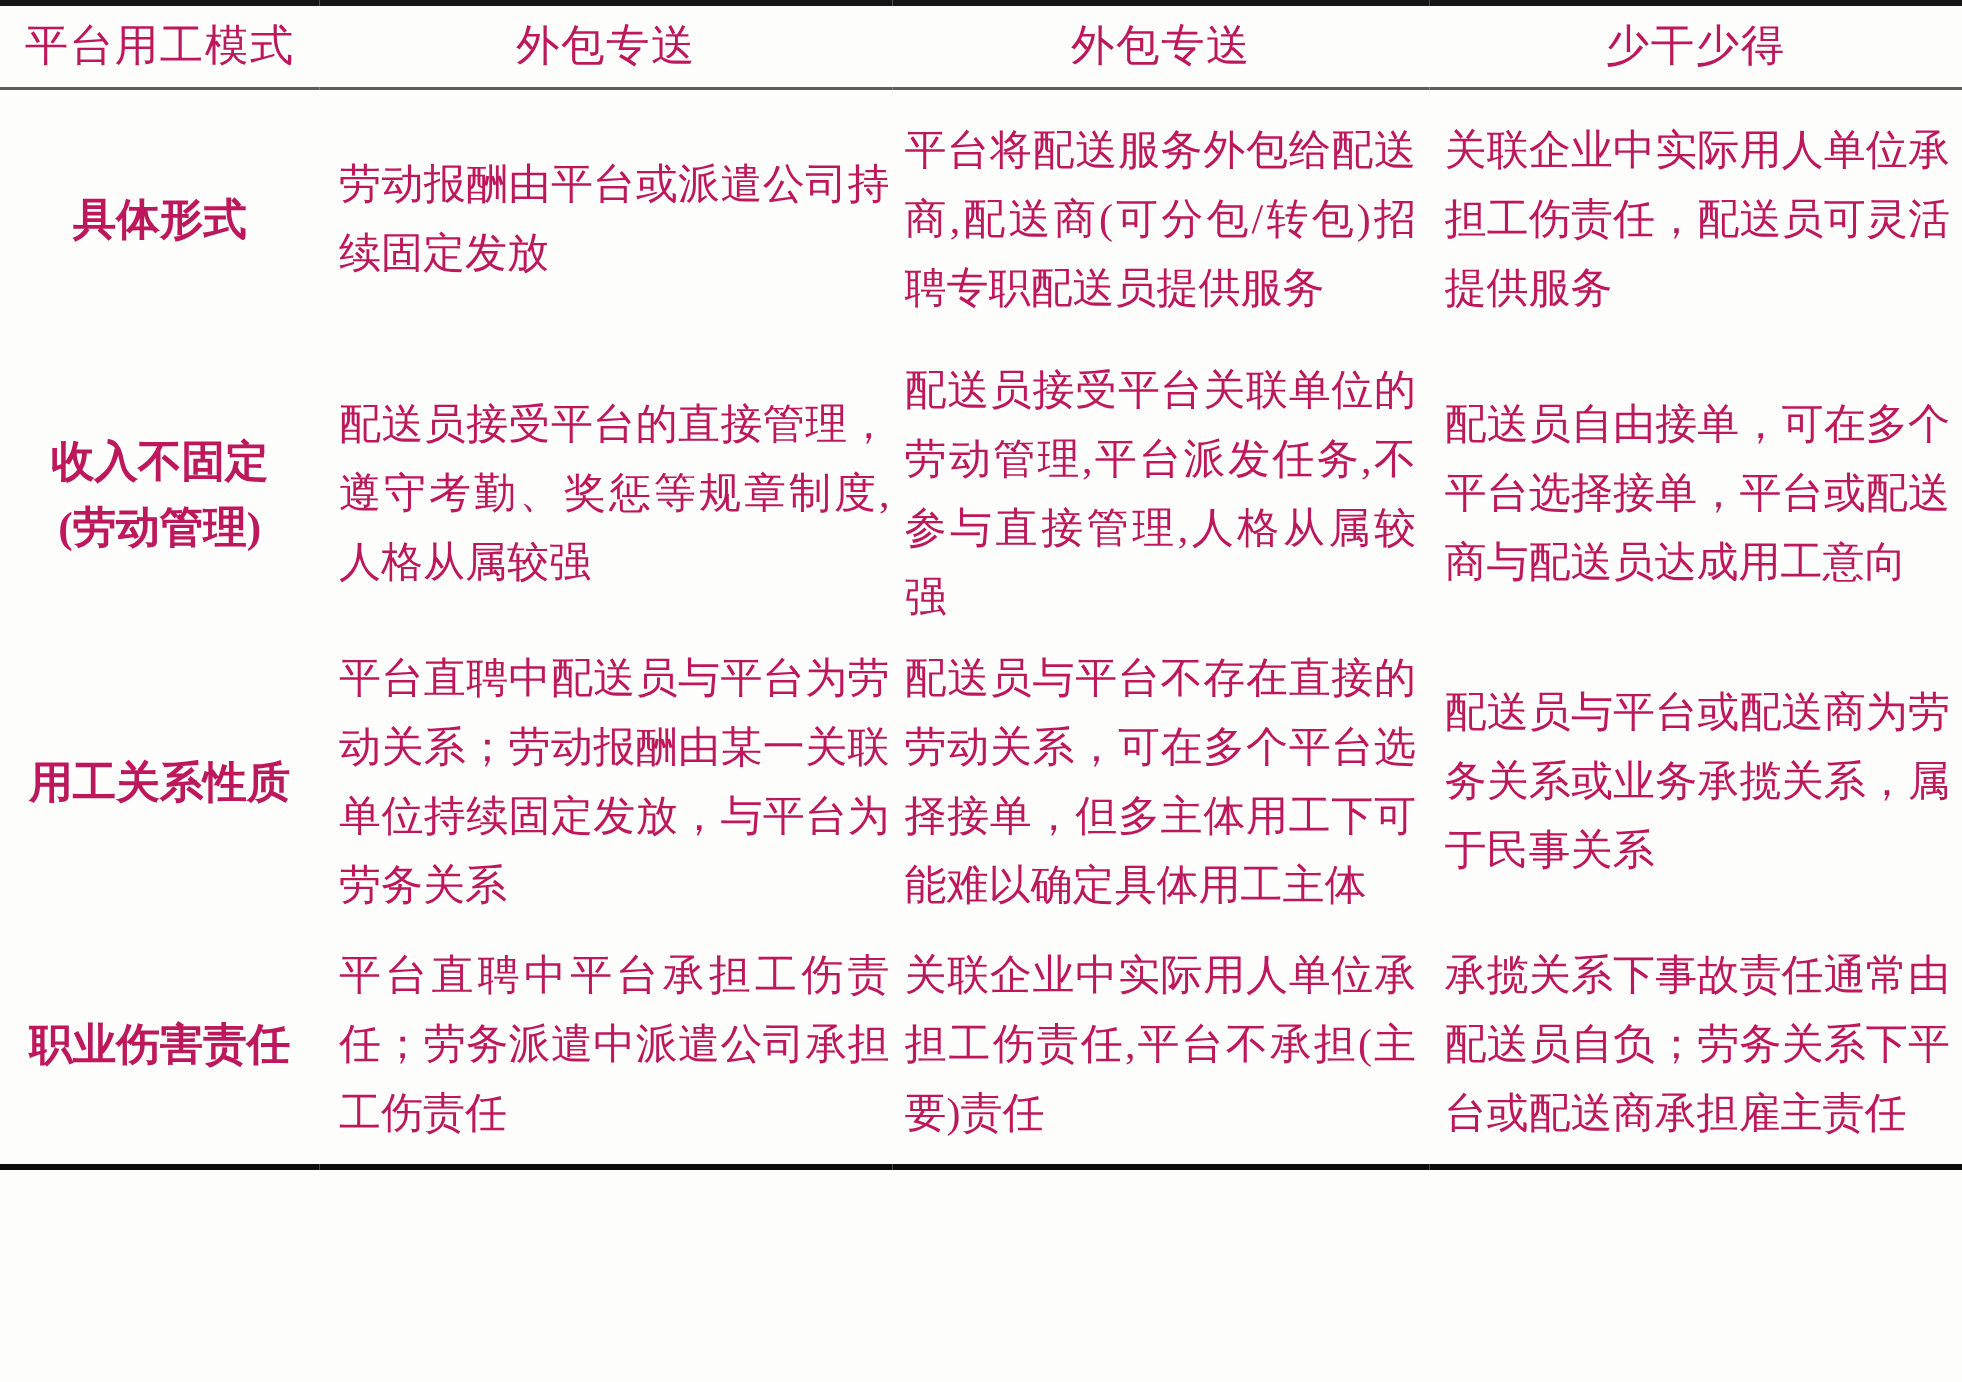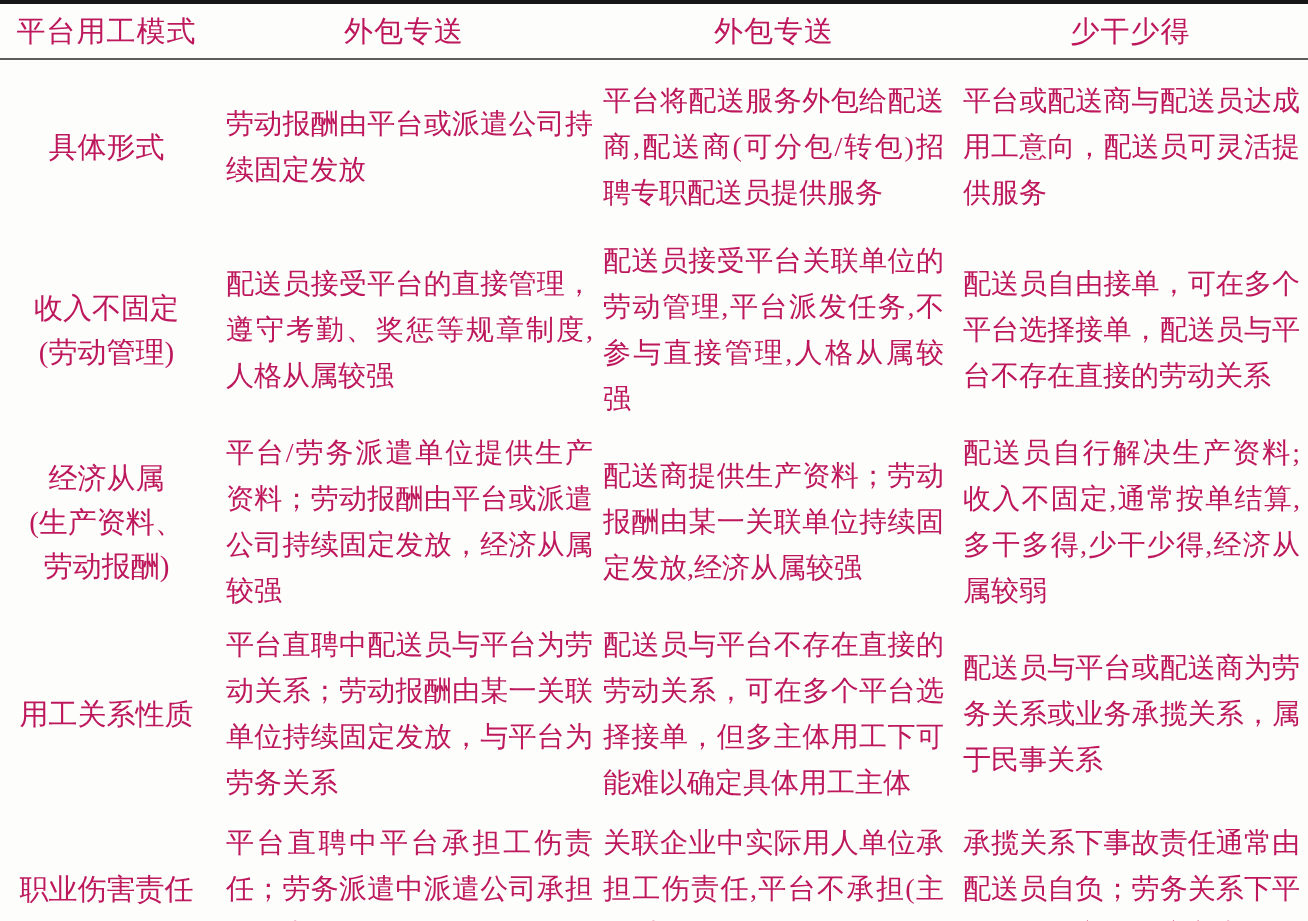--- a/index.html
+++ b/index.html
@@ -33,21 +33,21 @@
     font-weight: normal;
     font-size: 29px;
     line-height: 34px;
     text-align: center;
     padding: 10px 0 10px 0;
     border-bottom: 2px solid #5d5d5d;
     letter-spacing: 1px;
   }
 
   tbody th.rowlabel {
-    font-weight: normal;
+    font-weight: bold;
     font-size: 29px;
     line-height: 44px;
     text-align: center;
     vertical-align: middle;
     white-space: pre-line;
     padding: 0 6px;
   }
   tbody td {
     font-size: 28px;
     line-height: 46px;
@@ -84,36 +84,28 @@
         <th>外包专送</th>
         <th>外包专送</th>
         <th>少干少得</th>
       </tr>
     </thead>
     <tbody>
       <tr class="r1">
         <th class="rowlabel">具体形式</th>
         <td class="colA">劳动报酬由平台或派遣公司持续固定发放</td>
         <td class="colB">平台将配送服务外包给配送商,配送商(可分包/转包)招聘专职配送员提供服务</td>
-        <td class="colC">平台或配送商与配送员达成用工意向，配送员可灵活提供服务</td>
+        <td class="colC">关联企业中实际用人单位承担工伤责任，配送员可灵活提供服务</td>
       </tr>
       <tr class="r2">
         <th class="rowlabel">收入不固定
 (劳动管理)</th>
         <td class="colA">配送员接受平台的直接管理，遵守考勤、奖惩等规章制度,人格从属较强</td>
         <td class="colB">配送员接受平台关联单位的劳动管理,平台派发任务,不参与直接管理,人格从属较强</td>
-        <td class="colC">配送员自由接单，可在多个平台选择接单，配送员与平台不存在直接的劳动关系</td>
-      </tr>
-      <tr class="r3">
-        <th class="rowlabel">经济从属
-(生产资料、
-劳动报酬)</th>
-        <td class="colA">平台/劳务派遣单位提供生产资料；劳动报酬由平台或派遣公司持续固定发放，经济从属较强</td>
-        <td class="colB">配送商提供生产资料；劳动报酬由某一关联单位持续固定发放,经济从属较强</td>
-        <td class="colC">配送员自行解决生产资料;收入不固定,通常按单结算,多干多得,少干少得,经济从属较弱</td>
+        <td class="colC">配送员自由接单，可在多个平台选择接单，平台或配送商与配送员达成用工意向</td>
       </tr>
       <tr class="r4">
         <th class="rowlabel">用工关系性质</th>
         <td class="colA">平台直聘中配送员与平台为劳动关系；劳动报酬由某一关联单位持续固定发放，与平台为劳务关系</td>
         <td class="colB">配送员与平台不存在直接的劳动关系，可在多个平台选择接单，但多主体用工下可能难以确定具体用工主体</td>
         <td class="colC">配送员与平台或配送商为劳务关系或业务承揽关系，属于民事关系</td>
       </tr>
       <tr class="r5">
         <th class="rowlabel">职业伤害责任</th>
         <td class="colA">平台直聘中平台承担工伤责任；劳务派遣中派遣公司承担工伤责任</td>

